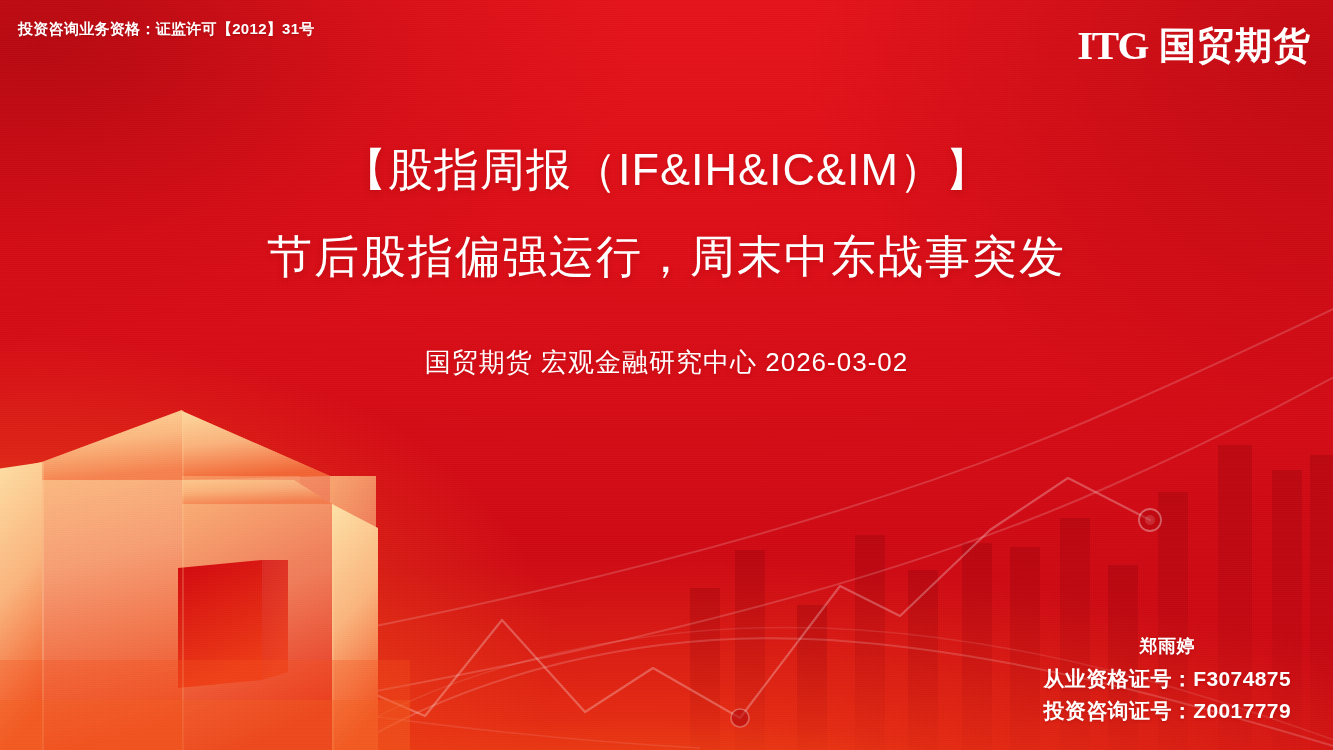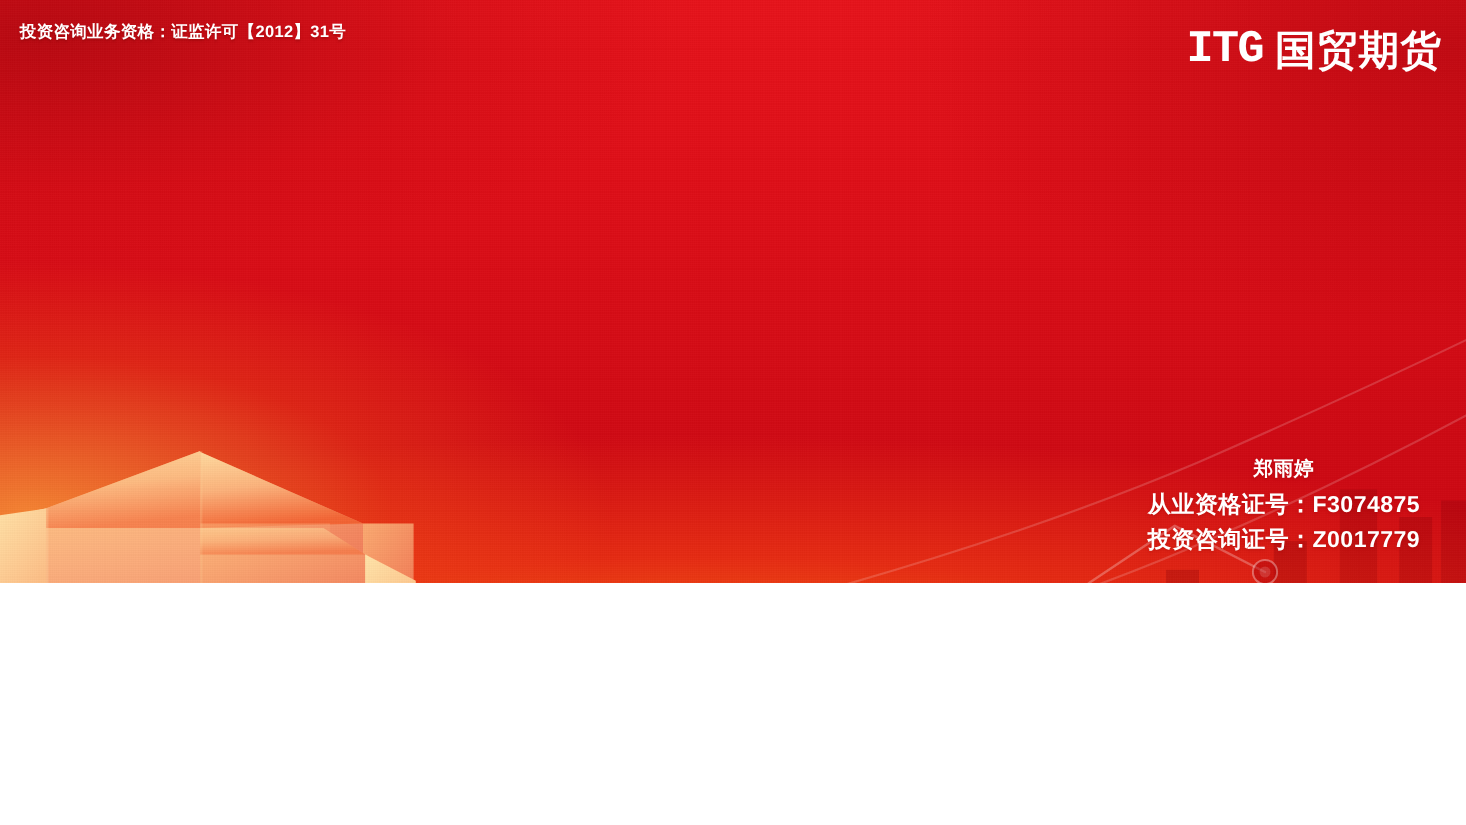--- a/index.html
+++ b/index.html
@@ -3,21 +3,21 @@
 <meta charset="utf-8">
 <style>
   * { margin:0; padding:0; box-sizing:border-box; }
   html, body {
     width:1333px; height:750px;
     overflow:hidden;
     font-family:"Liberation Sans","DejaVu Sans",sans-serif;
   }
   #slide {
     position:relative;
-    width:1333px; height:530px;
+    width:1333px; height:750px;
     background:#000000;
     overflow:hidden;
   }
 
   
   .bg-base{
     position:absolute; inset:0;
     background:
       radial-gradient(ellipse 150% 90% at 50% -10%, #E8151C 0%, #DE0F18 45%, #CE0A14 100%);
   }
@@ -63,21 +63,21 @@
     letter-spacing:.3px; white-space:nowrap;
     text-shadow:0 1px 2px rgba(120,0,0,.35);
   }
   .logo{
     position:absolute; right:22px; top:25px;
     display:flex; align-items:center; gap:11px;
     color:#fff;
   }
   .logo-itg{
     font-size:41px; font-weight:900; letter-spacing:-1.5px;
-    line-height:1; font-family:Liberation Mono, monospace;
+    line-height:1; font-family:Liberation Serif, serif;
   }
   .logo-cn{
     font-size:37px; font-weight:900; letter-spacing:1px;
     line-height:1;
   }
 
   
   .center{
     position:absolute; left:0; right:0; top:140px;
     z-index:40; text-align:center; color:#fff;
@@ -256,20 +256,25 @@
 
   <div class="header">
     <div class="license">投资咨询业务资格：证监许可【2012】31号</div>
 
     <div class="logo">
       <span class="logo-itg">ITG</span>
       <span class="logo-cn">国贸期货</span>
     </div>
   </div>
 
+  <div class="center">
+    <div class="title-1">【股指周报（IF&amp;IH&amp;IC&amp;IM）】</div>
+    <div class="title-2">节后股指偏强运行，周末中东战事突发</div>
+    <div class="byline">国贸期货 宏观金融研究中心  2026-03-02</div>
+  </div>
 
   <div class="author">
     <div class="author-name">郑雨婷</div>
     <div class="author-line">从业资格证号：F3074875</div>
     <div class="author-line">投资咨询证号：Z0017779</div>
   </div>
 
 
 </div>
 

